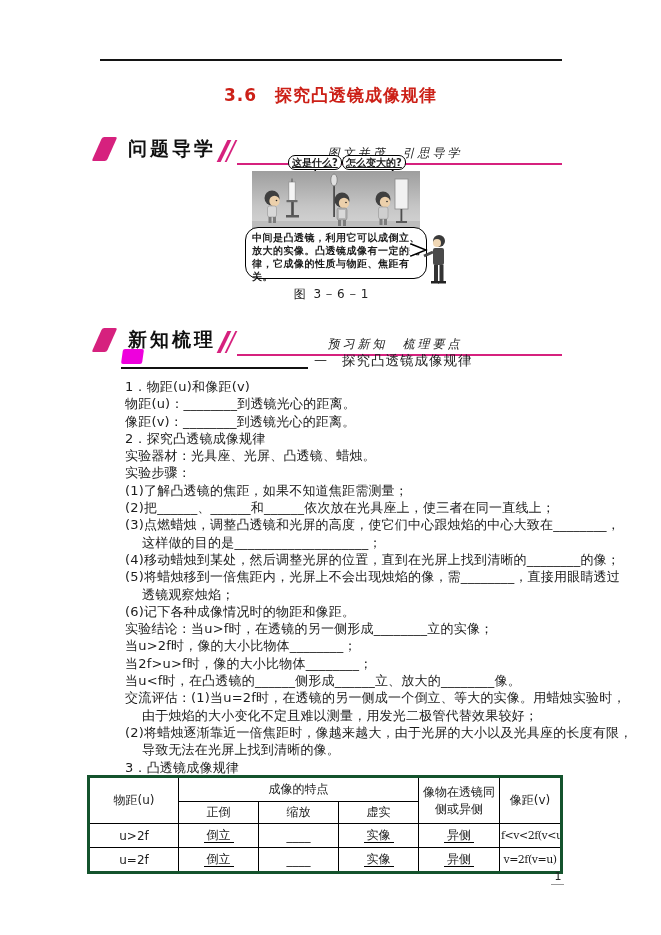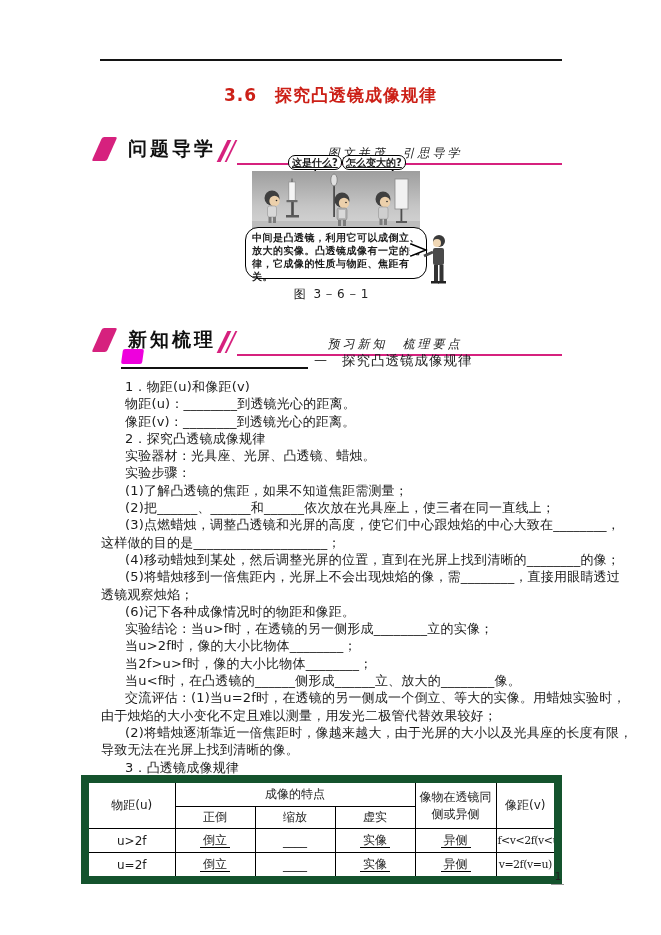--- a/index.html
+++ b/index.html
@@ -41,25 +41,25 @@
   
   .topic-tag{left:122px;top:349px;width:21px;height:15px;background:#ee00dd;
              transform:skewX(-8deg);border-radius:2px;}
   .topic-underline{left:121px;top:367px;width:187px;height:1.5px;background:#111;}
   .topic-dash{left:314px;top:352px;font-size:13px;}
   .topic-label{left:342px;top:352px;font-size:13.5px;letter-spacing:1px;}
 
   
   .bodyblock{left:101px;top:378px;width:470px;}
   .bl{font-size:13px;line-height:17.3px;white-space:nowrap;text-indent:24px;letter-spacing:0.2px;}
-  .bl.cont{text-indent:0;}
-
-  
-  .rules-table{position:absolute;left:81px;top:775px;border-collapse:collapse;
-               table-layout:fixed;width:473px;border:8px solid #14532d;}
+  .bl.cont{text-indent:0;margin-left:41px;}
+
+  
+  .rules-table{position:absolute;left:87px;top:775px;border-collapse:collapse;
+               table-layout:fixed;width:473px;border:3px solid #14532d;}
   .rules-table td{border:1px solid #000;text-align:center;vertical-align:middle;
                   font-size:12px;padding:0 4px;overflow:hidden;}
   .rules-table tr.h1 td{height:23px;}
   .rules-table tr.h2 td{height:21px;}
   .rules-table tr.r td{height:23px;margin-left:24px;}
   .rules-table td.vcol{font-size:11px;letter-spacing:-0.5px;padding:0 1px;
                        font-family:"DejaVu Serif","Liberation Serif",serif;}
   .ans{border-bottom:1px solid #000;padding:0 3px;}
 
   .pagenum{left:548px;top:870px;width:20px;text-align:center;font-size:11px;color:#222;}

